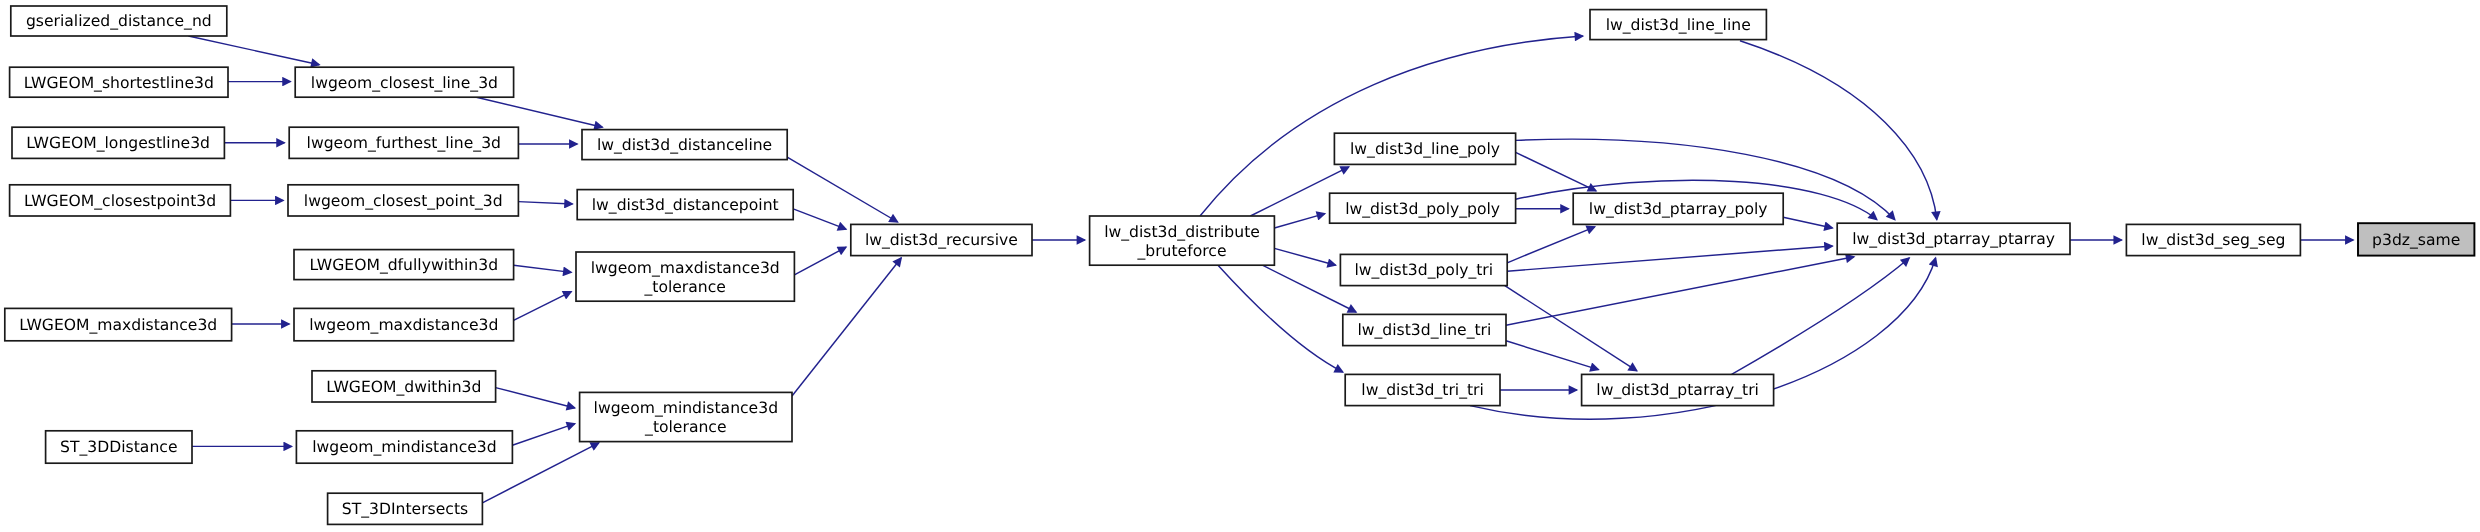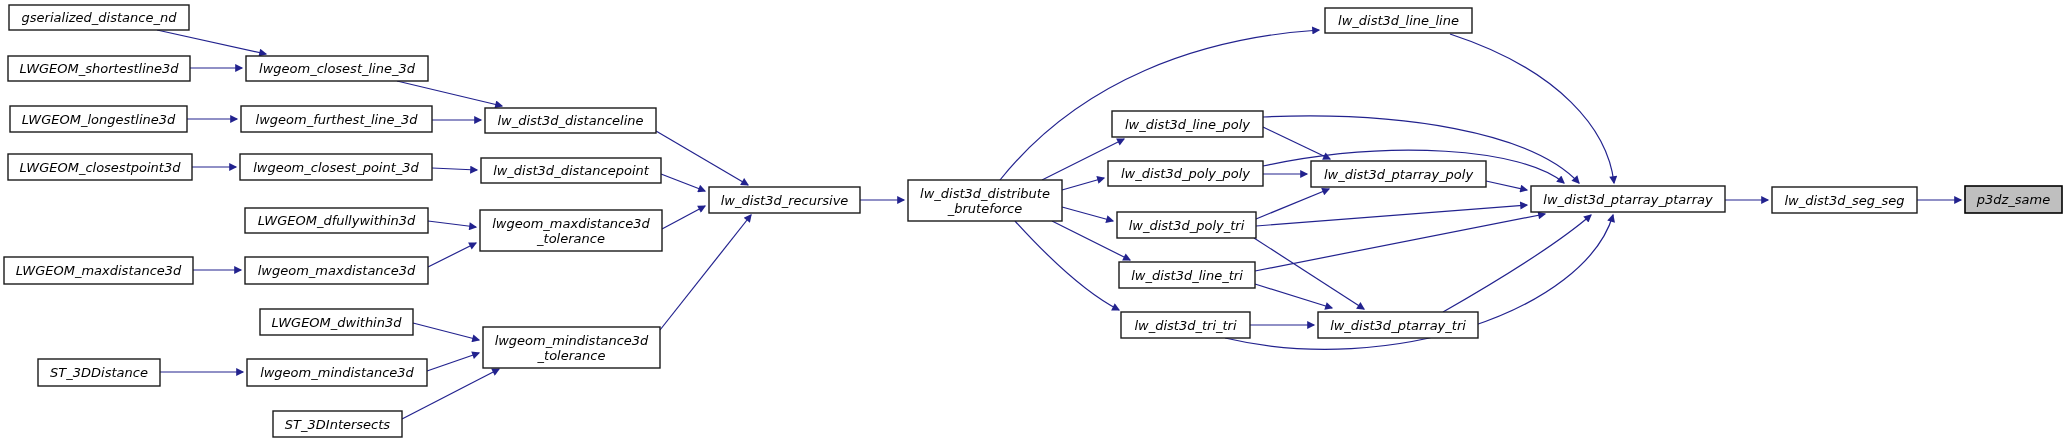--- a/index.html
+++ b/index.html
@@ -2,21 +2,20 @@
 <html><head>
 <meta charset="utf-8">
 <style>
   html, body { margin: 0; padding: 0; background: #ffffff; }
   .canvas-wrap {
     position: relative;
     width: 2067px;
     height: 443px;
     background: #ffffff;
     font-family: "DejaVu Sans", "Liberation Sans", sans-serif;
-    font-style: italic;
   }
   svg { display: block; }
   .node rect {
     fill: #ffffff;
     stroke: #1a1a1a;
     stroke-width: 1.4;
   }
   .node.highlighted rect {
     fill: #bfbfbf;
     stroke: #000000;

